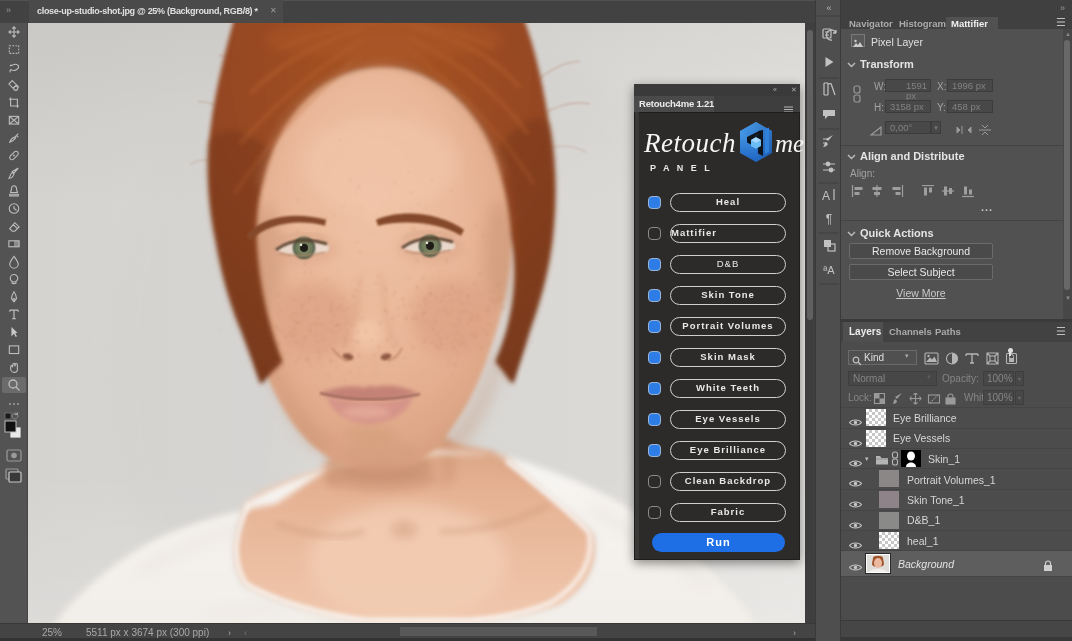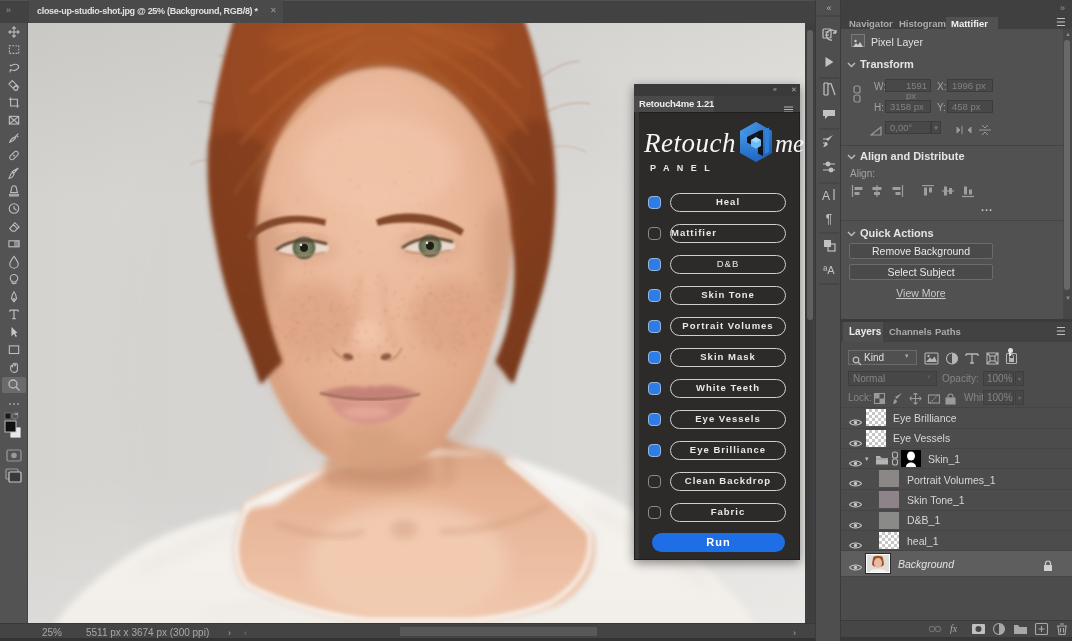--- a/index.html
+++ b/index.html
@@ -882,45 +882,20 @@
           <ellipse cx="11" cy="8" rx="4" ry="5" fill="#eab9a0"></ellipse>
           <path d="M2,17 C4,13 18,13 20,17 Z" fill="#f2efec"></path>
         </svg></div>
       <div style="position:absolute;left:57px;top:558px;color:#e2e2e2;font-size:10.5px;font-style:italic">Background</div>
       <div style="position:absolute;left:202px;top:558px;width:10px;height:12px"><svg width="10" height="12">
           <rect x="1" y="5" width="8" height="6" fill="#cfcfcf"></rect>
           <path d="M2.5,5 V3.5 a2.5,2.5 0 0 1 5,0 V5" fill="none" stroke="#cfcfcf" stroke-width="1.2"></path>
         </svg></div>
       <div style="position:absolute;left:0;top:576px;width:231px;height:1px;background:#454545"></div>
       <div style="position:absolute;left:0;top:620px;width:231px;height:17px;background:#464646;border-top:1px solid #3a3a3a"></div>
-      <div style="position:absolute;left:0;top:621px;width:231px;height:15px;pointer-events:none"><svg width="231" height="15">
-          <g transform="translate(88,2)" stroke="#6f6f6f" stroke-width="1.1" fill="none">
-            <circle cx="3" cy="6" r="2.6"></circle>
-            <circle cx="9" cy="6" r="2.6"></circle>
-          </g>
-          <text x="109" y="11" font-size="10" font-style="italic" fill="#a8a8a8" font-family="Liberation Serif">fx</text>
-          <g transform="translate(131,2)" stroke="#a8a8a8" stroke-width="1.1" fill="none">
-            <rect x="0" y="1" width="13" height="10" rx="1" fill="#c0c0c0" stroke="none"></rect>
-            <circle cx="6.5" cy="6" r="3" fill="#464646" stroke="none"></circle>
-          </g>
-          <g transform="translate(152,2)" stroke="#a8a8a8" stroke-width="1.1" fill="none">
-            <circle cx="6" cy="6" r="5.5"></circle>
-            <path d="M6,0.5 A5.5,5.5 0 0 1 6,11.5 Z" fill="#a8a8a8" stroke="none"></path>
-          </g>
-          <g transform="translate(173,2)" stroke="#a8a8a8" stroke-width="1.1" fill="none">
-            <path d="M0,2 H4 L5.5,4 H13 V11 H0 Z" fill="#a8a8a8" stroke="none"></path>
-          </g>
-          <g transform="translate(194,2)" stroke="#a8a8a8" stroke-width="1.1" fill="none">
-            <rect x="0.5" y="0.5" width="12" height="11" rx="1"></rect>
-            <path d="M6.5,3 V9 M3.5,6 H9.5"></path>
-          </g>
-          <g transform="translate(215,2)" stroke="#a8a8a8" stroke-width="1.1" fill="none">
-            <path d="M1,3 H11 M2,3 L3,11.5 H9 L10,3 M4,1 H8 M4.5,5 V9.5 M7.5,5 V9.5"></path>
-          </g>
-        </svg></div>
       <div style="position:absolute;left:0;top:637px;width:231px;height:4px;background:#383838"></div>
     </div>
  <div class="abs" id="statusbar">
    <div class="abs txt" style="left:42px;top:1px">25%</div>
    <div class="abs txt" style="left:86px;top:1px">5511 px x 3674 px (300 ppi)</div>
    <div class="abs txt" style="left:228px;top:1px;font-size:9px">›</div>
    <div class="abs txt" style="left:244px;top:1px;font-size:9px;color:#787878">‹</div>
    <div class="abs" id="hthumb"></div>
    <div class="abs txt" style="left:793px;top:1px;font-size:9px">›</div>
  </div>

